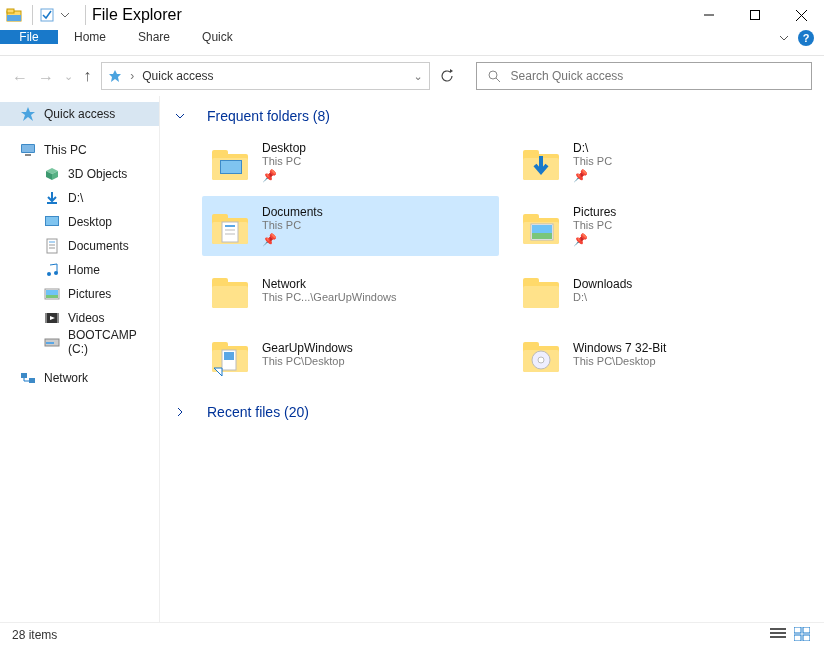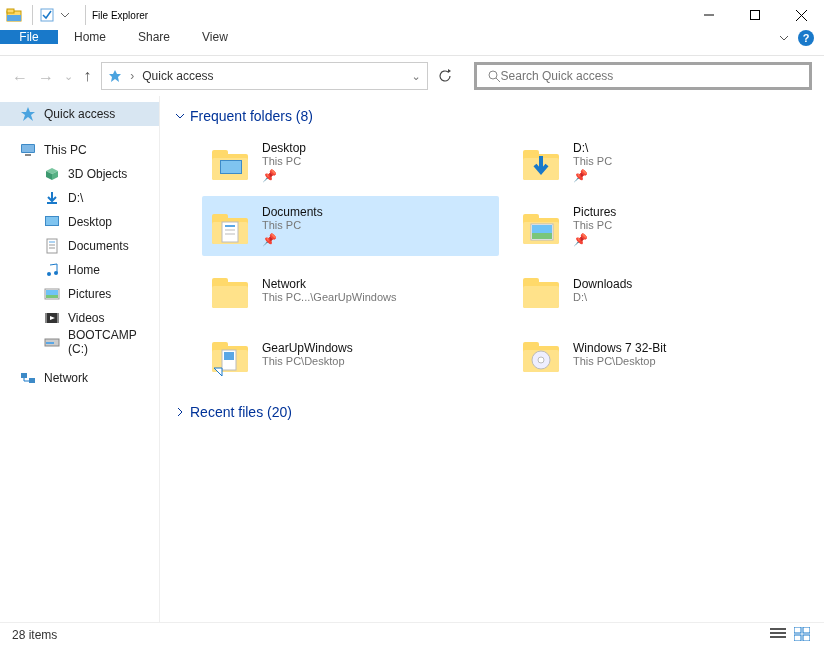--- a/index.html
+++ b/index.html
@@ -1,45 +1,45 @@
 <!DOCTYPE html>
 <html><head>
 <meta charset="utf-8">
 <style>
 *{box-sizing:border-box;margin:0;padding:0;font-family:"Segoe UI",Arial,sans-serif}
 body{width:824px;height:646px;background:#fff;overflow:hidden;font-size:12px;color:#000;display:flex;flex-direction:column}
 .titlebar{height:30px;display:flex;align-items:center;padding-left:6px}
 .tb-ico{width:16px;height:16px;margin-right:4px}
 .tb-sep{width:1px;height:20px;background:#ccc;margin:0 6px}
-.tb-title{font-size:10px}
+.tb-title{font-size:16px}
 .tb-spacer{flex:1}
 .win-btn{width:46px;height:30px;display:flex;align-items:center;justify-content:center}
 .menutabs{height:26px;display:flex;align-items:flex-start;border-bottom:1px solid #e5e5e5}
 .file-tab{background:#1979ca;color:#fff;width:58px;display:flex;align-items:center;justify-content:center;font-size:12px}
 .m-tab{padding:0 16px;display:flex;align-items:center;font-size:12px;color:#333}
 .tab-spacer{flex:1}
 .chev-help{display:flex;align-items:center;gap:8px;padding-right:10px}
 .help{width:16px;height:16px;border-radius:50%;background:#1979ca;color:#fff;font-size:11px;font-weight:bold;display:flex;align-items:center;justify-content:center}
 .navrow{height:40px;display:flex;align-items:center;padding:0 12px;gap:10px}
 .nav-arrow{color:#bbb;font-size:16px}
 .nav-arrow.active{color:#555}
 .addr{flex:1;max-width:370px;height:28px;border:1px solid #ccc;display:flex;align-items:center;padding:0 6px;gap:8px}
 .addr-txt{flex:1;font-size:12px;color:#333}
 .addr-arr{color:#777;font-size:11px}
 .refresh{width:26px;color:#555;text-align:center}
-.search{flex:1;height:28px;border:3px solid #a3a3a3;display:flex;align-items:center;padding:9px 10px;color:#888}
+.search{flex:1;height:28px;border:1px solid #a3a3a3;display:flex;align-items:center;padding:9px 10px;gap:10px;color:#888}
 .search input{border:none;outline:none;flex:1;font-size:12px;color:#333}
 .body{flex:1;display:flex;min-height:0}
 .sidebar{width:160px;border-right:1px solid #eee;padding-top:6px}
 .side-item{height:24px;display:flex;align-items:center;padding-left:20px;gap:8px;font-size:12px;color:#222}
 .side-item.sub{padding-left:44px}
 .side-item.sel{background:#d8e6f2}
 .side-gap{height:12px}
 .content{flex:1;padding:8px 14px;overflow:auto}
-.section-h{display:flex;align-items:center;gap:4px;color:#003399;font-size:14px;padding:4px 0}
+.section-h{display:flex;align-items:center;gap:21px;color:#003399;font-size:14px;padding:4px 0}
 .grid{display:grid;grid-template-columns:1fr 1fr;gap:4px 14px;margin:4px 0 16px 28px}
 .tile{display:flex;align-items:center;gap:10px;height:60px;padding:4px 6px;border-radius:2px}
 .tile.sel{background:#cce8ff}
 .tile-ico{width:44px;height:44px;display:flex;align-items:center;justify-content:center}
 .tile-txt{display:flex;flex-direction:column;gap:0}
 .tile-name{font-size:12px;color:#111}
 .tile-loc{font-size:11px;color:#777}
 .pin{color:#999;font-size:12px;margin-top:2px}
 .status{height:24px;border-top:1px solid #eee;display:flex;align-items:center;padding:0 12px;font-size:12px;color:#333}
 .status-spacer{flex:1}
@@ -87,21 +87,21 @@
         <line x1="0" y1="0" x2="11" y2="11" stroke="#000"></line>
         <line x1="11" y1="0" x2="0" y2="11" stroke="#000"></line>
       </svg>
     </div>
 </div>
 
 <div class="menutabs">
   <div class="file-tab">File</div>
   <div class="m-tab">Home</div>
   <div class="m-tab">Share</div>
-  <div class="m-tab">View</div>
+  <div class="m-tab">Quick</div>
   <div class="tab-spacer"></div>
   <div class="chev-help">
     <span>
         <svg width="12" height="12">
           <path d="M2 4 L6 8 L10 4" stroke="#555" fill="none"></path>
         </svg>
       </span>
     <span class="help">?</span>
   </div>
 </div>

